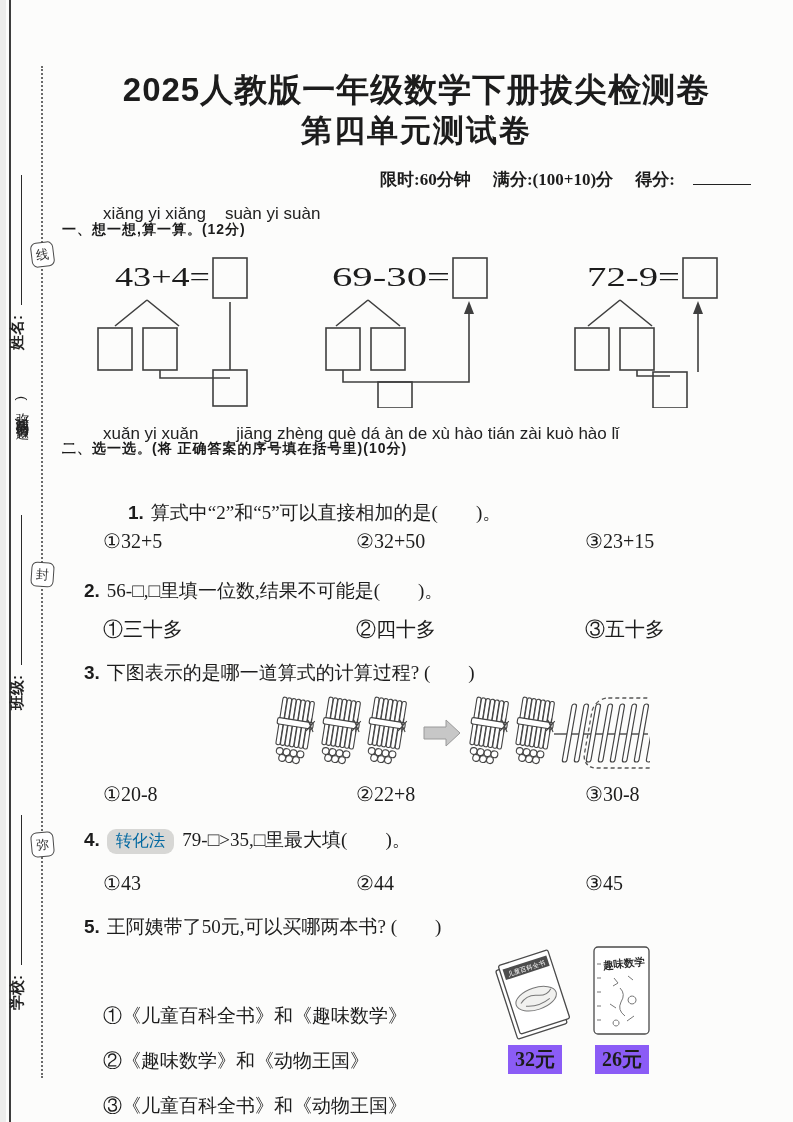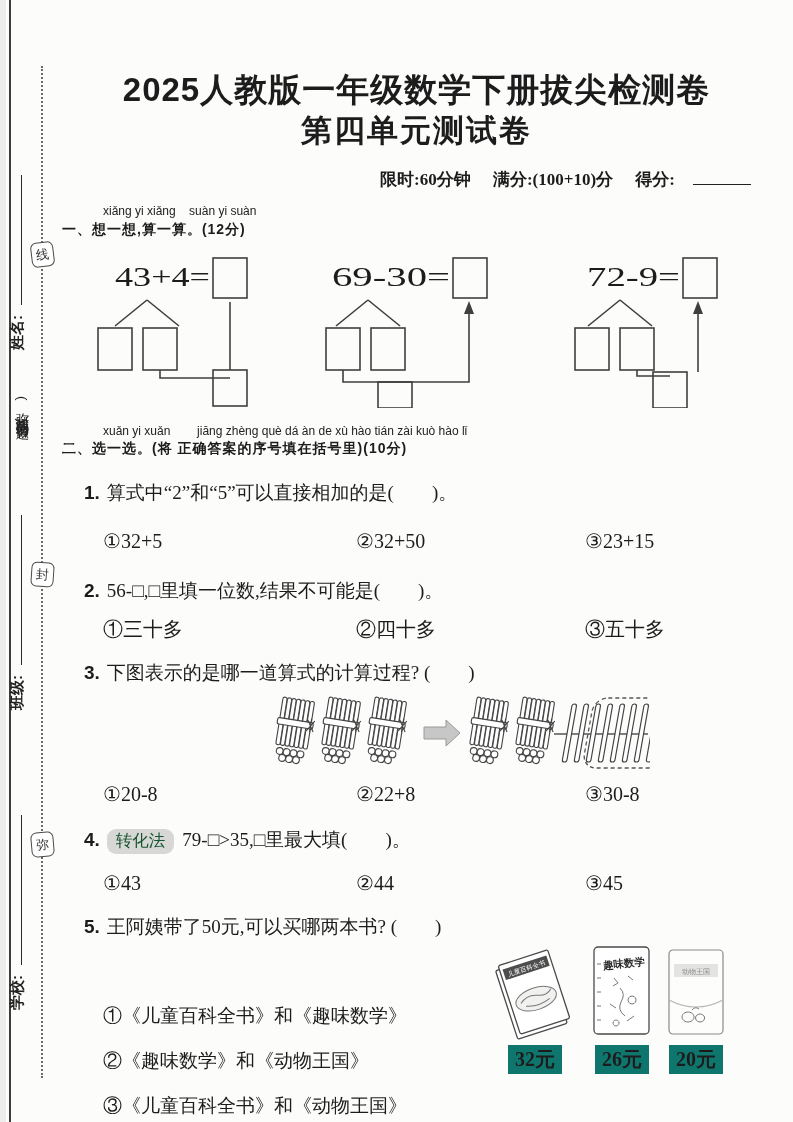--- a/index.html
+++ b/index.html
@@ -41,53 +41,53 @@
   }
   
   .title1{left:50px;width:733px;top:68px;text-align:center;
     font-size:33px;font-weight:bold;font-family:"Liberation Sans",sans-serif;letter-spacing:1px;}
   .title2{left:50px;width:733px;top:110px;text-align:center;
     font-size:31px;font-weight:bold;font-family:"Liberation Sans",sans-serif;letter-spacing:2px;}
   .info-line{left:60px;width:700px;top:168px;text-align:right;font-size:17px;font-weight:bold;}
   .info-line span{margin:0 9px;}
   .score-blank{display:inline-block;width:58px;height:14px;border-bottom:1.6px solid #222;margin-left:-4px;}
   
-  .pinyin{font-size:12px;color:#222;font-family:"Liberation Sans",sans-serif;white-space:pre;}
+  .pinyin{font-size:17px;color:#222;font-family:"Liberation Sans",sans-serif;white-space:pre;}
   .py1{left:103px;top:204px;}
   .py2{left:103px;top:424px;}
   .sec-head{font-size:14px;font-weight:bold;font-family:"Liberation Sans",sans-serif;letter-spacing:1px;white-space:nowrap;}
   .sh1{left:62px;top:221px;}
   .sh2{left:62px;top:440px;}
   
   .q{left:84px;font-size:19px;white-space:nowrap;}
   .q .qnum{font-family:"Liberation Sans",sans-serif;font-weight:bold;margin-right:7px;}
-  .q1{top:480px;} .q2{top:578px;} .q3{top:660px;} .q4{top:827px;} .q5{top:914px;}
+  .q1{top:500px;margin-left:44px;} .q2{top:578px;} .q3{top:660px;} .q4{top:827px;} .q5{top:914px;}
   .badge{
     display:inline-block;background:#d7d7d5;border-radius:9px;
-    padding:1px 9px 2px;margin-right:8px;font-size:16.5px;color:#14532d;
+    padding:1px 9px 2px;margin-right:8px;font-size:16.5px;color:#0369a1;
     font-family:"Liberation Sans",sans-serif;
   }
   .opts{left:60px;width:710px;height:30px;font-size:20px;}
   .opts span{position:absolute;white-space:nowrap;}
   .opts .o1{left:43px;} .opts .o2{left:296px;} .opts .o3{left:525px;}
   .opts1{top:529px;} .opts2{top:616px;} .opts3{top:782px;} .opts4{top:871px;}
   .q5opt{left:103px;font-size:19px;white-space:nowrap;margin-top:48px;}
   .q5o1{top:955px;} .q5o2{top:1000px;} .q5o3{top:1045px;}
   
   .prob{top:256px;width:215px;height:152px;}
   .p1{left:85px;} .p2{left:320px;} .p3{left:565px;}
   svg text.eq{font-family:"Liberation Serif",serif;font-size:27px;fill:#1c1c1c;}
   svg .ln{stroke:#3f3f3f;stroke-width:1.6;fill:none;}
   svg .bx{fill:none;stroke:#3f3f3f;stroke-width:1.6;}
   .sticks{left:262px;top:694px;width:388px;height:80px;}
   
   .books{left:492px;top:944px;width:262px;display:flex;align-items:flex-end;gap:12px;}
   .book-col{display:flex;flex-direction:column;align-items:center;gap:5px;}
   .price{
-    font-size:20px;font-weight:bold;background:#0f766e;
+    font-size:20px;font-weight:bold;background:#8b5cf6;
     padding:1px 7px;font-family:"Liberation Serif",serif;
   }
   svg .bk{fill:#fff;stroke:#4a4a4a;stroke-width:1.3;}
   svg .doodle{fill:none;stroke:#777;stroke-width:1;}
 </style>
 </head>
 <body>
 
 <div class="abs edge-strip"></div>
 <div class="abs border-v"></div>
@@ -272,23 +272,13 @@
   </div>
   <div class="book-col">
     <svg width="64" height="96" viewBox="0 0 64 96">
       <rect class="bk" x="4" y="3" width="55" height="87" rx="4"></rect>
       <path class="doodle" d="M7,20 h4 M7,34 h4 M7,48 h4 M7,62 h4 M7,76 h4"></path>
       <text x="34" y="23" font-size="10.5" font-weight="bold" fill="#2b2b2b" text-anchor="middle" transform="rotate(-6 34 20)">趣味数学</text>
       <path class="doodle" d="M24,34 l4,5 l-5,3 M38,32 l5,4 M30,44 q6,6 1,14 q-4,8 4,14 M42,52 a4,4 0 1 0 .1,0 M20,60 l6,4 M44,72 l-7,5 M26,76 a3,3 0 1 0 .1,0"></path>
     </svg>
     <span class="price">26元</span>
   </div>
-  <div class="book-col">
-    <svg width="60" height="92" viewBox="0 0 60 92">
-      <rect x="3" y="2" width="54" height="84" rx="4" fill="#fdfdfc" stroke="#8a8a8a" stroke-width="1.2"></rect>
-      <rect x="8" y="16" width="44" height="13" fill="#e3e3e1"></rect>
-      <text x="30" y="25.5" font-size="7" fill="#8c8c8c" text-anchor="middle">动物王国</text>
-      <path d="M3,52 Q30,66 57,52" fill="none" stroke="#b5b5b3" stroke-width="1.2"></path>
-      <path class="doodle" d="M22,64 a6,5 0 1 0 .1,0 M34,66 a4.5,4 0 1 0 .1,0 M26,62 q3,-4 7,-1" stroke="#999"></path>
-    </svg>
-    <span class="price">20元</span>
-  </div>
 </div>
 
 </body></html>

